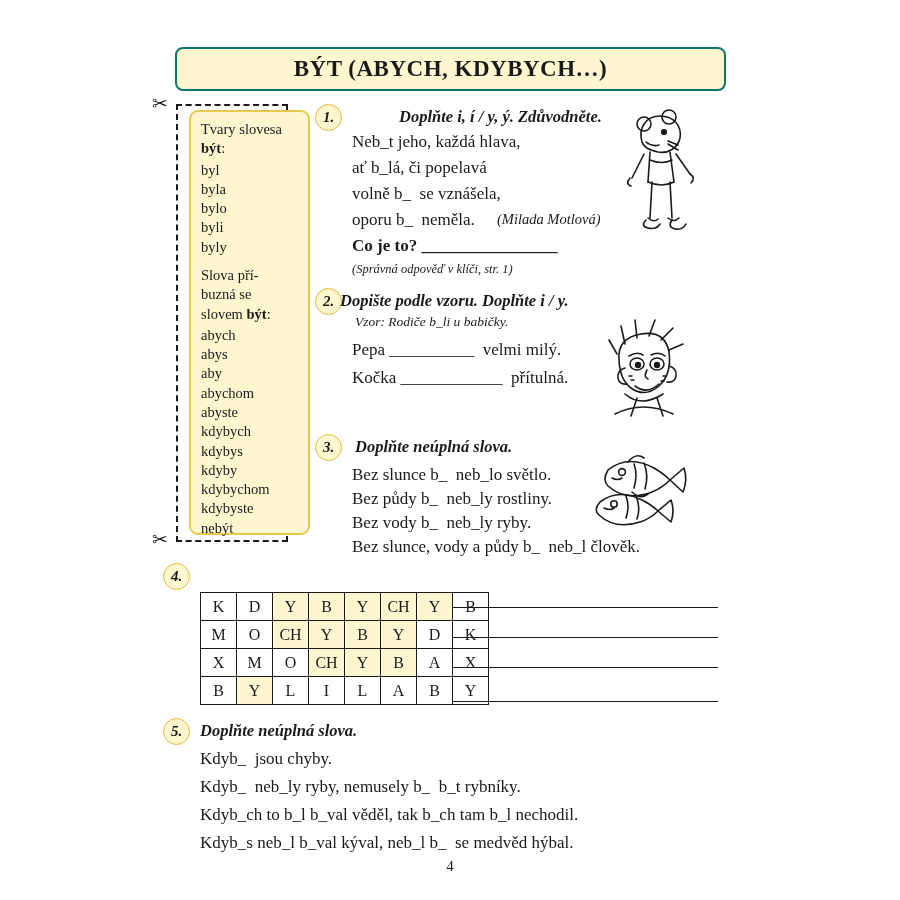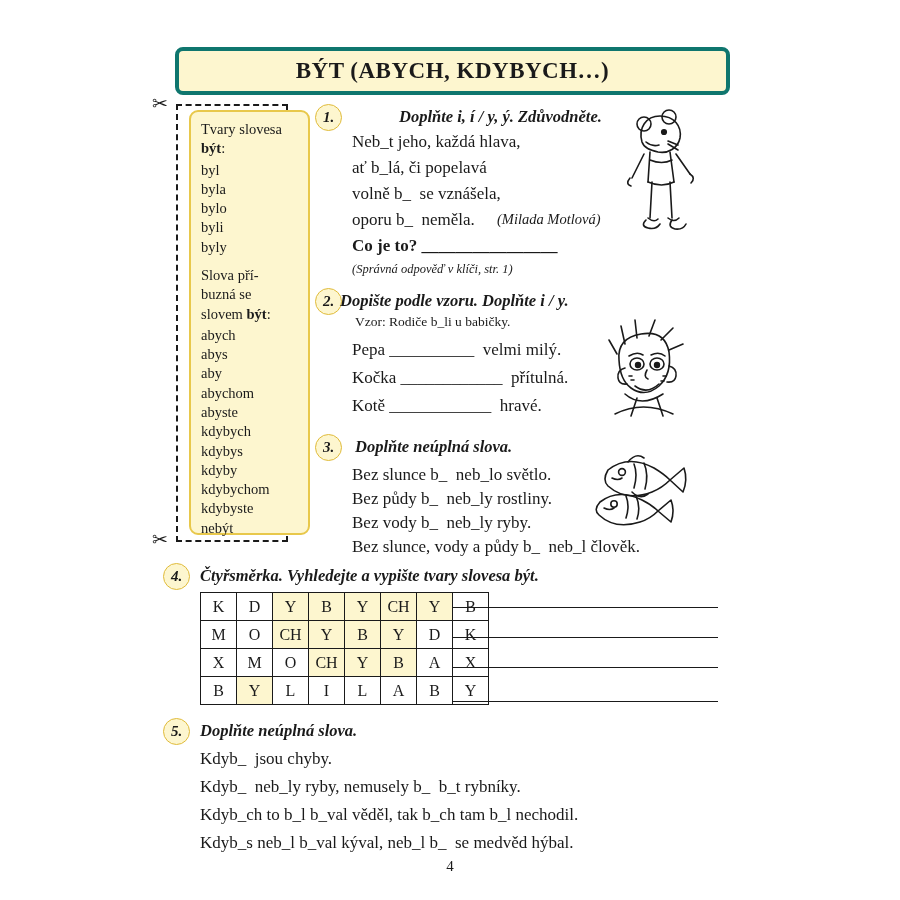--- a/index.html
+++ b/index.html
@@ -24,21 +24,21 @@
   }
 
   
   .title-banner {
     position: absolute;
     left: 175px;
     top: 47px;
     width: 547px;
     height: 40px;
     background: #fdf6cf;
-    border: 4px solid #0f766e;
+    border: 2px solid #0f766e;
     border-radius: 8px;
     display: flex;
     align-items: center;
     justify-content: center;
   }
   .title-banner .title-text {
     font-size: 23px;
     font-weight: bold;
     letter-spacing: 0.5px;
     font-family: "Liberation Serif", serif;
@@ -111,20 +111,21 @@
     font-size: 17px;
     white-space: pre;
   }
   .small-italic {
     position: absolute;
     font-style: italic;
     font-size: 12.5px;
   }
   .sub-italic {
     position: absolute;
+    font-style: italic;
     font-size: 13.5px;
   }
   .author {
     position: absolute;
     font-style: italic;
     font-size: 14.5px;
   }
 
   
   #ex1-num { left: 315px; top: 104px; }
@@ -254,31 +255,29 @@
   <div class="body-line" id="ex1-l4">oporu b_  neměla.</div>
   <div class="author" id="ex1-author">(Milada Motlová)</div>
   <div class="body-line" id="ex1-q">Co je to? ________________</div>
   <div class="small-italic" id="ex1-key">(Správná odpověď v klíči, str. 1)</div>
 
   <div class="num-bubble" id="ex2-num">2.</div>
   <div class="instr" id="ex2-instr">Dopište podle vzoru. Doplňte i / y.</div>
   <div class="sub-italic" id="ex2-vzor">Vzor: Rodiče b_li u babičky.</div>
   <div class="body-line" id="ex2-l1">Pepa __________  velmi milý.</div>
   <div class="body-line" id="ex2-l2">Kočka ____________  přítulná.</div>
-  <div class="body-line" id="ex2-l3">Kotě ____________  hravé.</div>
 
   <div class="num-bubble" id="ex3-num">3.</div>
   <div class="instr" id="ex3-instr">Doplňte neúplná slova.</div>
   <div class="body-line" id="ex3-l2">Bez půdy b_  neb_ly rostliny.</div>
   <div class="body-line" id="ex3-l1">Bez slunce b_  neb_lo světlo.</div>
   <div class="body-line" id="ex3-l3">Bez vody b_  neb_ly ryby.</div>
   <div class="body-line" id="ex3-l4">Bez slunce, vody a půdy b_  neb_l člověk.</div>
 
   <div class="num-bubble" id="ex4-num">4.</div>
-  <div class="instr" id="ex4-instr">Čtyřsměrka. Vyhledejte a vypište tvary slovesa být.</div>
   <table class="grid">
       <tbody id="grid-body">
         <tr>
           <td>K</td>
           <td>D</td>
           <td class="hl">Y</td>
           <td class="hl">B</td>
           <td class="hl">Y</td>
           <td class="hl">CH</td>
           <td class="hl">Y</td>

